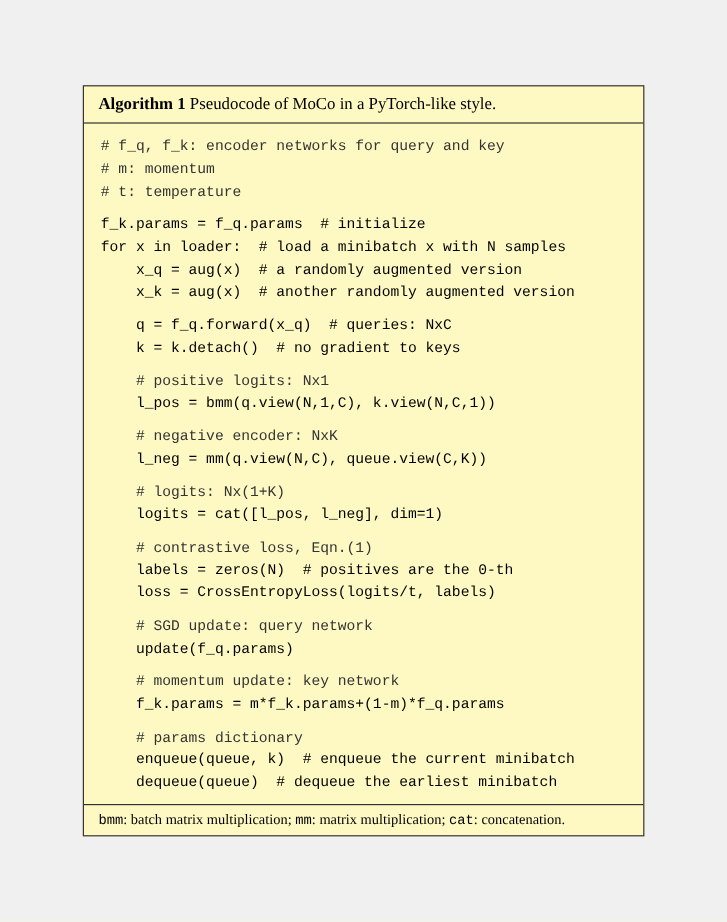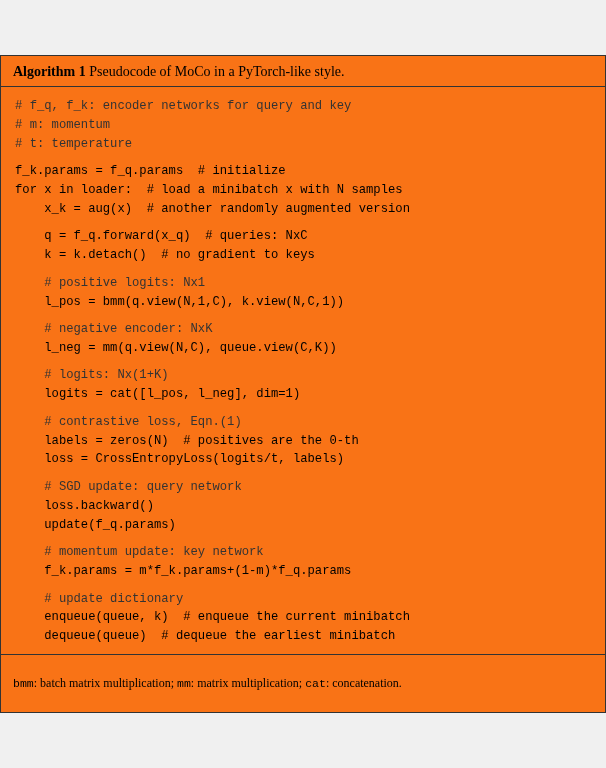--- a/index.html
+++ b/index.html
@@ -11,22 +11,22 @@
     body {
       background: #f0f0f0;
       display: flex;
       justify-content: center;
       align-items: center;
       min-height: 100vh;
       font-family: serif;
     }
 
     .algorithm-box {
-      width: 606px;
-      background: #f97316;
+      width: 468px;
+      background: #fef9c3;
       border: 1.5px solid #333;
       padding: 0;
     }
 
     .algorithm-header {
       border-bottom: 1.5px solid #333;
       padding: 8px 12px 6px 12px;
       font-size: 14px;
       font-family: serif;
     }
@@ -50,21 +50,21 @@
     .blank {
       height: 0.7em;
     }
 
     .comment {
       color: #333;
     }
 
     .algorithm-footer {
       border-top: 1.5px solid #333;
-      padding: 21px 12px;
+      padding: 5px 12px;
       font-size: 12px;
       font-family: serif;
     }
 
     .footer-text {
       font-size: 12px;
       font-family: serif;
     }
 
     .footer-text code {
@@ -84,20 +84,21 @@
   <div class="algorithm-body">
 
     <div class="code-line comment"># f_q, f_k: encoder networks for query and key</div>
     <div class="code-line comment"># m: momentum</div>
     <div class="code-line comment"># t: temperature</div>
 
     <div class="blank"></div>
 
     <div class="code-line">f_k.params = f_q.params  # initialize</div>
     <div class="code-line">for x in loader:  # load a minibatch x with N samples</div>
+    <div class="code-line">    x_q = aug(x)  # a randomly augmented version</div>
     <div class="code-line">    x_k = aug(x)  # another randomly augmented version</div>
 
     <div class="blank"></div>
 
     <div class="code-line">    q = f_q.forward(x_q)  # queries: NxC</div>
     <div class="code-line">    k = k.detach()  # no gradient to keys</div>
 
     <div class="blank"></div>
 
     <div class="code-line comment">    # positive logits: Nx1</div>
@@ -115,31 +116,30 @@
 
     <div class="blank"></div>
 
     <div class="code-line comment">    # contrastive loss, Eqn.(1)</div>
     <div class="code-line">    labels = zeros(N)  # positives are the 0-th</div>
     <div class="code-line">    loss = CrossEntropyLoss(logits/t, labels)</div>
 
     <div class="blank"></div>
 
     <div class="code-line comment">    # SGD update: query network</div>
-    <div class="code-line">    loss.backward()</div>
     <div class="code-line">    update(f_q.params)</div>
 
     <div class="blank"></div>
 
     <div class="code-line comment">    # momentum update: key network</div>
     <div class="code-line">    f_k.params = m*f_k.params+(1-m)*f_q.params</div>
 
     <div class="blank"></div>
 
-    <div class="code-line comment">    # update dictionary</div>
+    <div class="code-line comment">    # params dictionary</div>
     <div class="code-line">    enqueue(queue, k)  # enqueue the current minibatch</div>
     <div class="code-line">    dequeue(queue)  # dequeue the earliest minibatch</div>
 
   </div>
 
   <div class="algorithm-footer">
     <span class="footer-text">
       <code>bmm</code>: batch matrix multiplication; <code>mm</code>: matrix multiplication; <code>cat</code>: concatenation.
     </span>
   </div>

